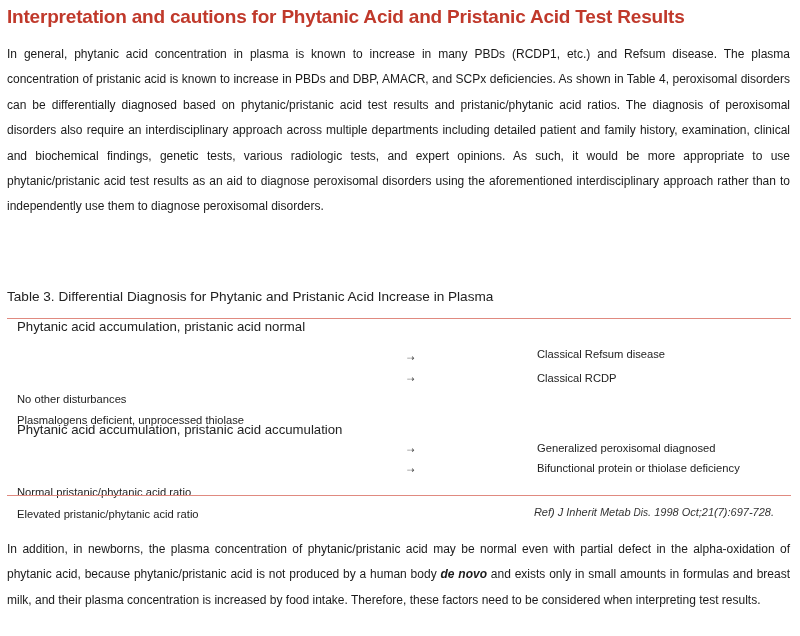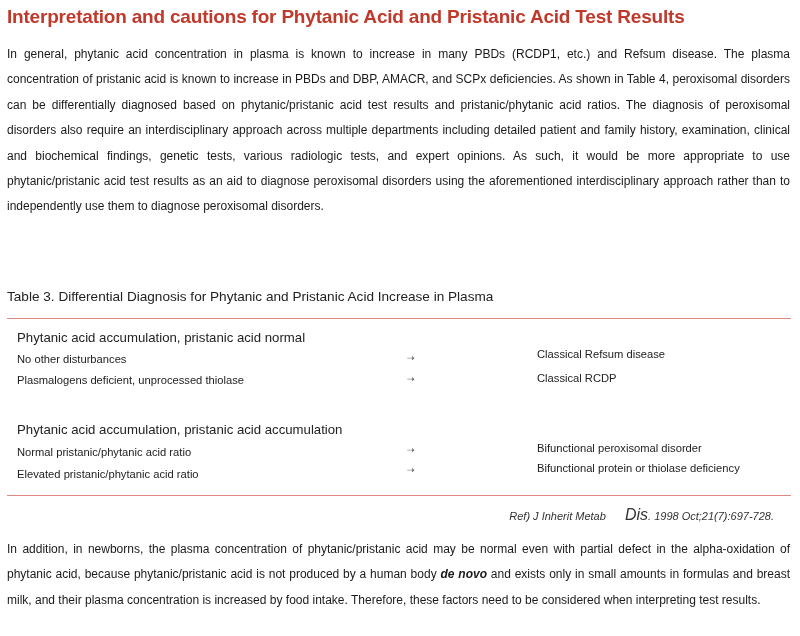--- a/index.html
+++ b/index.html
@@ -26,61 +26,61 @@
   .rule {
     position: absolute; left: 7px; width: 784px; height: 1px;
     background: #e08a80;
   }
   .rule-top { top: 318px; }
   .rule-bottom { top: 495px; }
   .group-head {
     position: absolute; left: 17px; font-size: 13.2px; color: #222; white-space: nowrap;
   }
   .row-left {
-    position: absolute; left: 17px; font-size: 11.2px; color: #222; white-space: nowrap;
+    position: absolute; left: 17px; font-size: 11.2px; color: #222; white-space: nowrap; margin-top: 40px;
   }
   .row-arrow {
     position: absolute; left: 407px; font-size: 9px; color: #555; white-space: nowrap;
   }
   .row-right {
     position: absolute; left: 537px; font-size: 11.2px; color: #222; white-space: nowrap;
   }
   .ref {
     position: absolute; right: 26px; top: 506px;
     font-size: 11px; font-style: italic; color: #333; white-space: nowrap;
   }
-  .ref .big { font-size: 16px; margin-left: 16px; }
+  .ref .big { font-size: 10px; }
   em { font-style: italic; font-weight: bold; }
 </style>
 </head>
 <body>
 
 <div class="title">Interpretation and cautions for Phytanic Acid and Pristanic Acid Test Results</div>
 
 <p class="para para1">In general, phytanic acid concentration in plasma is known to increase in many PBDs (RCDP1, etc.) and Refsum disease. The plasma concentration of pristanic acid is known to increase in PBDs and DBP, AMACR, and SCPx deficiencies. As shown in Table 4, peroxisomal disorders can be differentially diagnosed based on phytanic/pristanic acid test results and pristanic/phytanic acid ratios. The diagnosis of peroxisomal disorders also require an interdisciplinary approach across multiple departments including detailed patient and family history, examination, clinical and biochemical findings, genetic tests, various radiologic tests, and expert opinions. As such, it would be more appropriate to use phytanic/pristanic acid test results as an aid to diagnose peroxisomal disorders using the aforementioned interdisciplinary approach rather than to independently use them to diagnose peroxisomal disorders.</p>
 
 <div class="table-caption">Table 3. Differential Diagnosis for Phytanic and Pristanic Acid Increase in Plasma</div>
 <div class="rule rule-top"></div>
 
 <div>
-  <div class="group-head" style="top:330px;">Phytanic acid accumulation, pristanic acid normal</div>
+  <div class="group-head" style="top:319px;">Phytanic acid accumulation, pristanic acid normal</div>
 
   <div class="row-left" style="top:353px;">No other disturbances</div>
   <div class="row-arrow" style="top:353px;">⇢</div>
   <div class="row-right" style="top:348px;">Classical Refsum disease</div>
 
   <div class="row-left" style="top:374px;">Plasmalogens deficient, unprocessed thiolase</div>
   <div class="row-arrow" style="top:374px;">⇢</div>
   <div class="row-right" style="top:372px;">Classical RCDP</div>
 
   <div class="group-head" style="top:422px;">Phytanic acid accumulation, pristanic acid accumulation</div>
 
   <div class="row-left" style="top:446px;">Normal pristanic/phytanic acid ratio</div>
   <div class="row-arrow" style="top:445px;">⇢</div>
-  <div class="row-right" style="top:442px;">Bifunctional peroxisomal disorder</div>
+  <div class="row-right" style="top:442px;">Generalized peroxisomal diagnosed</div>
 
   <div class="row-left" style="top:468px;">Elevated pristanic/phytanic acid ratio</div>
   <div class="row-arrow" style="top:465px;">⇢</div>
   <div class="row-right" style="top:462px;">Bifunctional protein or thiolase deficiency</div>
 </div>
 
 <div class="rule rule-bottom"></div>
 
 <div class="ref"><span>Ref) J Inherit Metab </span><span class="big">Dis</span><span>. 1998 Oct;21(7):697-728.</span></div>
 

